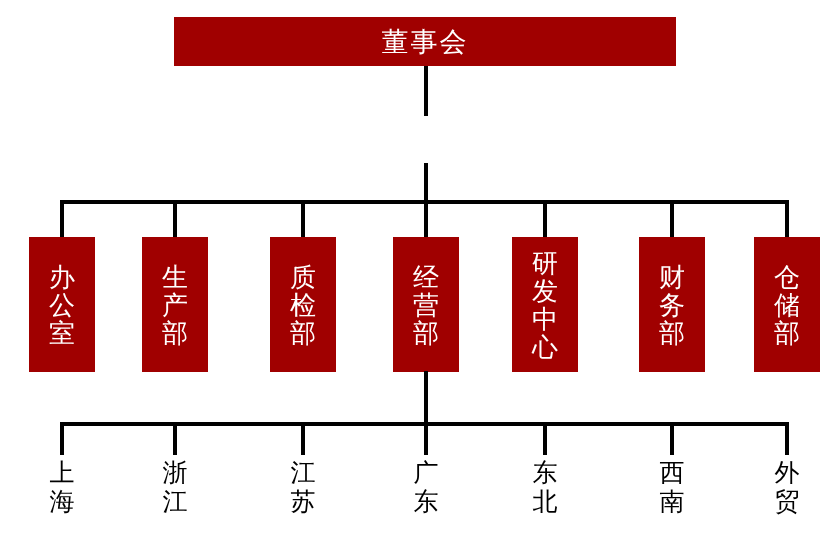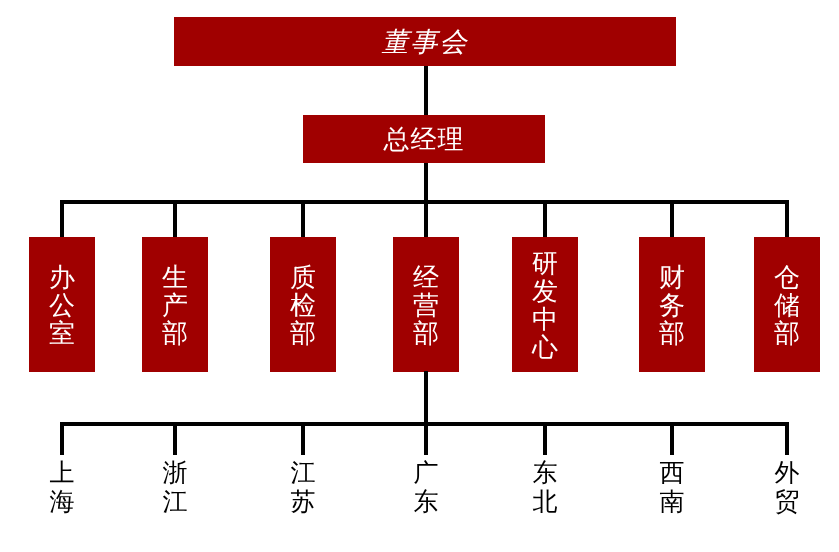--- a/index.html
+++ b/index.html
@@ -66,25 +66,24 @@
     line-height: 29px;
     text-align: center;
     white-space: pre-line;
   }
 </style>
 </head>
 <body>
 
 <div id="canvas">
 
-  <div class="node root" style="background: rgb(160, 0, 0); color: rgb(255, 255, 255); font-style: italic;">董事会</div>
+  <div class="node root" style="background: rgb(160, 0, 0); color: rgb(255, 255, 255);">董事会</div>
 
   <div class="conn v spine1" style="background: rgb(0, 0, 0);"></div>
 
-  <div class="node mgr" style="background: rgb(160, 0, 0); color: rgb(255, 255, 255);">总经理</div>
 
   <div class="conn v spine2" style="background: rgb(0, 0, 0);"></div>
 
   <div class="conn h hbar1" style="background: rgb(0, 0, 0);"></div>
 
   <div id="dept-layer">
       <div class="conn v drop-dept" style="left: 60px; background: rgb(0, 0, 0);"></div>
       <div class="node dept" style="left: 29px; background: rgb(160, 0, 0); color: rgb(255, 255, 255);">办
 公
 室</div>

